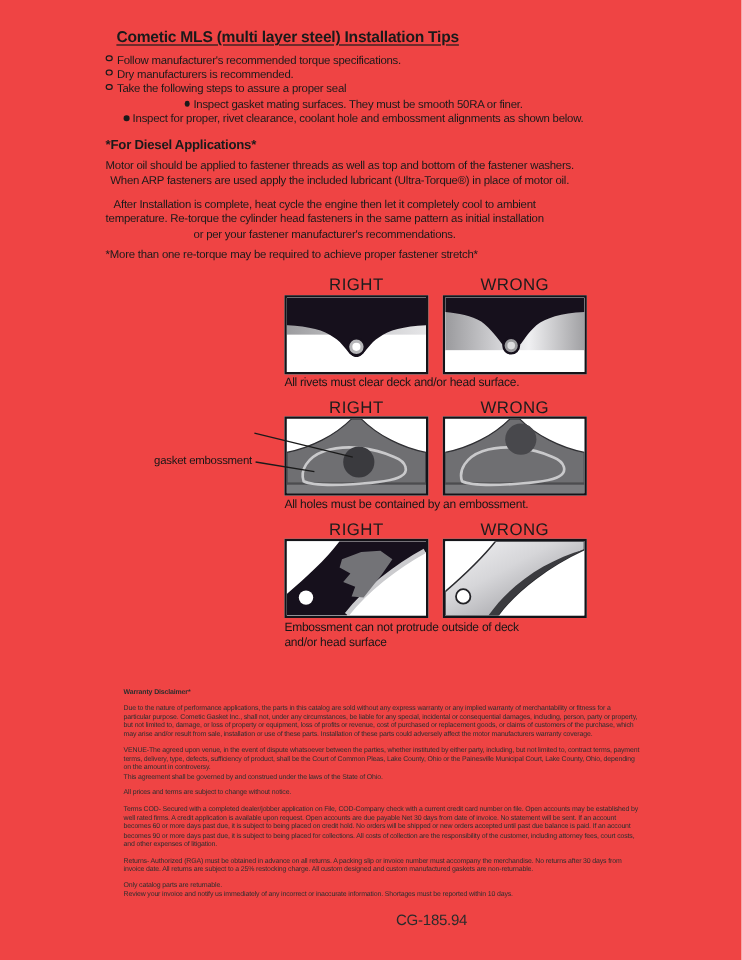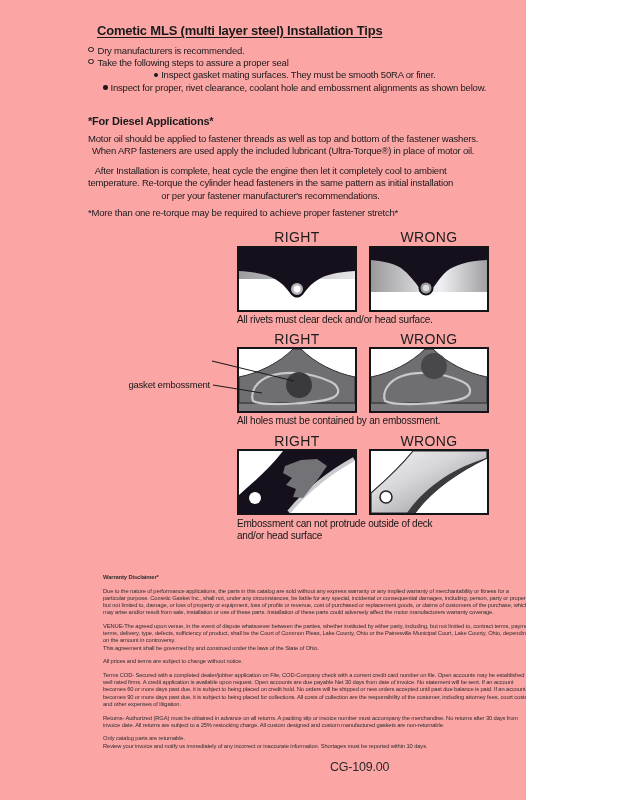--- a/index.html
+++ b/index.html
@@ -1,16 +1,16 @@
 <!DOCTYPE html>
 <html><head>
 <meta charset="utf-8">
 <style>
   html,body{margin:0;padding:0;background:#ffffff;}
-  #page{position:relative;width:526px;height:800px;background:#fca5a5;overflow:hidden;
+  #page{position:relative;width:618px;height:800px;background:#ef4444;overflow:hidden;
         font-family:"Liberation Sans", sans-serif;color:#1a1a1a;}
 
   .title{position:absolute;left:97px;top:23px;font-size:13px;font-weight:bold;letter-spacing:-0.2px;
          text-decoration:underline;text-underline-offset:2px;white-space:nowrap;}
 
   .tips{position:absolute;left:88px;top:45px;font-size:9.5px;letter-spacing:-0.2px;}
   .tip{line-height:12.2px;white-space:nowrap;}
   .tip.sub{padding-left:15px;text-align:center;}
   .b-open{display:inline-block;width:3.5px;height:3.5px;border:1px solid #1a1a1a;border-radius:50%;
           margin-right:4px;vertical-align:2px;}
@@ -44,20 +44,21 @@
   .code{position:absolute;left:330px;top:760px;font-size:12.5px;letter-spacing:-0.2px;color:#2b2b2b;}
 </style>
 </head>
 <body>
 
 <div id="page">
 
   <div class="title">Cometic MLS (multi layer steel) Installation Tips</div>
 
   <div class="tips">
+    <div class="tip"><span class="b-open"></span><span>Follow manufacturer's recommended torque specifications.</span></div>
     <div class="tip"><span class="b-open"></span><span>Dry manufacturers is recommended.</span></div>
     <div class="tip"><span class="b-open"></span><span>Take the following steps to assure a proper seal</span></div>
     <div class="tip sub"><span class="b-solid"></span><span>Inspect gasket mating surfaces.  They must be smooth 50RA or finer.</span></div>
     <div class="tip sub"><span class="b-solid"></span><span>Inspect for proper, rivet clearance, coolant hole and embossment alignments as shown below.</span></div>
   </div>
 
   <div class="h-diesel">*For Diesel Applications*</div>
 
   <div class="para" id="para1">
     <div>Motor oil should be applied to fastener threads as well as top and bottom of the fastener washers.</div>
@@ -188,15 +189,15 @@
     <p>Due to the nature of performance applications, the parts in this catalog are sold without any express warranty or any implied warranty of merchantability or fitness for a particular purpose.  Cometic Gasket Inc., shall not, under any circumstances, be liable for any special, incidental or consequential damages, including, person, party or property, but not limited to, damage, or loss of property or equipment, loss of profits or revenue, cost of purchased or replacement goods, or claims of customers of the purchase, which may arise and/or result from sale, installation or use of these parts.  Installation of these parts could adversely affect the motor manufacturers warranty coverage.</p>
     <p class="tight">VENUE-The agreed upon venue, in the event of dispute whatsoever between the parties, whether instituted by either party, including, but not limited to, contract terms, payment terms, delivery, type, defects, sufficiency of product, shall be the Court of Common Pleas, Lake County, Ohio or the Painesville Municipal Court, Lake County, Ohio, depending on the amount in controversy.</p>
     <p>This agreement shall be governed by and construed under the laws of the State of Ohio.</p>
     <p>All prices and terms are subject to change without notice.</p>
     <p>Terms COD- Secured with a completed dealer/jobber application on File, COD-Company check with a current credit card number on file.  Open accounts may be established by well rated firms.  A credit application is available upon request.  Open accounts are due payable Net 30 days from date of invoice.  No statement will be sent.  If an account becomes 60 or more days past due, it is subject to being placed on credit hold.  No orders will be shipped or new orders accepted until past due balance is paid.  If an account becomes 90 or more days past due, it is subject to being placed for collections.  All costs of collection are the responsibility of the customer, including attorney fees, court costs, and other expenses of litigation.</p>
     <p>Returns- Authorized (RGA) must be obtained in advance on all returns.  A packing slip or invoice number must accompany the merchandise.  No returns after 30 days from invoice date.  All returns are subject to a 25% restocking charge.  All custom designed and custom manufactured gaskets are non-returnable.</p>
     <p class="tight">Only catalog parts are returnable.</p>
     <p>Review your invoice and notify us immediately of any incorrect or inaccurate information.  Shortages must be reported within 10 days.</p>
   </div>
 
-  <div class="code">CG-109.00</div>
+  <div class="code">CG-185.94</div>
 
 </div>
 
 </body></html>

